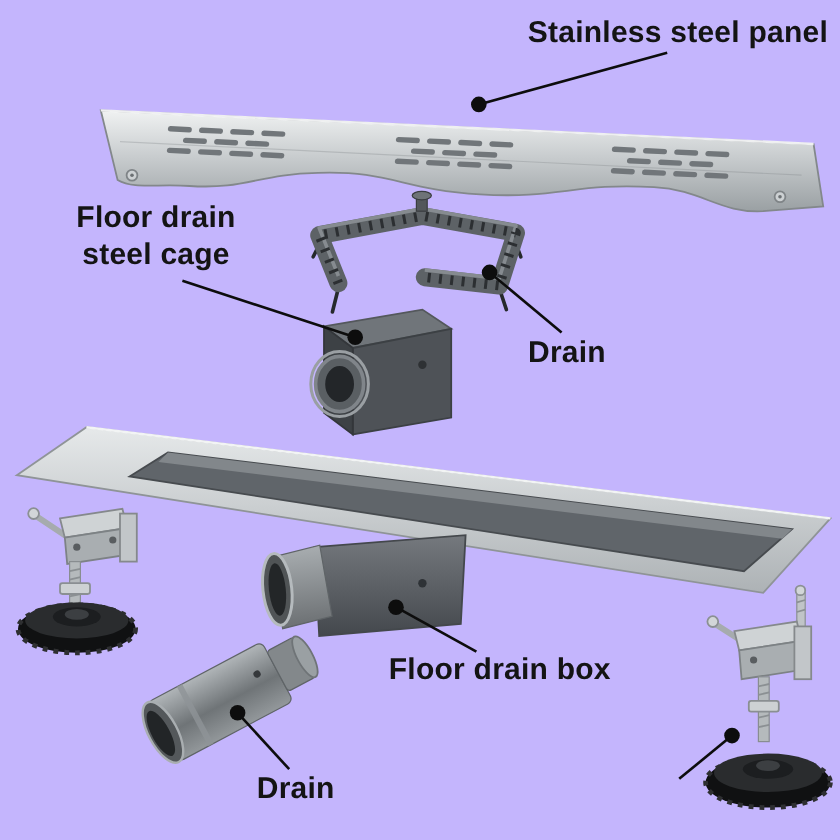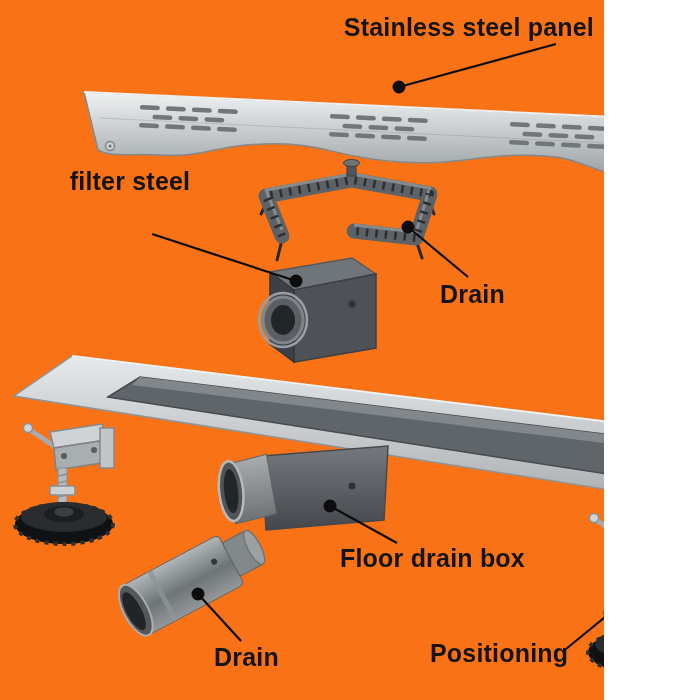--- a/index.html
+++ b/index.html
@@ -1,16 +1,16 @@
 <!DOCTYPE html>
 <html><head>
 <meta charset="utf-8">
 <style>
   html,body{margin:0;padding:0;background:#fff;}
-  .stage{position:relative;width:604px;height:700px;background:#f97316;overflow:hidden;
+  .stage{position:relative;width:700px;height:700px;background:#c4b5fd;overflow:hidden;
          font-family:"Liberation Sans",sans-serif;}
   .stage svg{position:absolute;left:0;top:0;}
   .label{position:absolute;font-weight:700;font-size:25px;line-height:1.22;color:#141414;
          white-space:nowrap;letter-spacing:.2px;}
   .label.center{text-align:center;}
 </style>
 </head>
 <body>
 
 <div class="stage">
@@ -229,26 +229,26 @@
     <g>
       <line x1="566" y1="649" x2="610" y2="613"></line>
           <circle cx="610" cy="613" r="6.5" stroke="none"></circle>
     </g>
   </g>
 </svg>
 
   <div class="label" style="top:12px;right:10px;">Stainless steel panel</div>
 
   <div class="label center" style="left:38px;top:166px;width:184px;">
-    <div>filter steel</div>
+    <div>Floor drain</div>
+    <div>steel cage</div>
   </div>
 
   <div class="label" style="left:440px;top:279px;">Drain</div>
 
-  <div class="label" style="left:340px;top:543px;">Floor drain box</div>
+  <div class="label" style="left:324px;top:543px;">Floor drain box</div>
 
   <div class="label" style="left:214px;top:642px;">Drain</div>
 
   <div class="label" style="left:430px;top:638px;">
-    <div>Positioning</div>
   </div>
 
 </div>
 
 </body></html>

